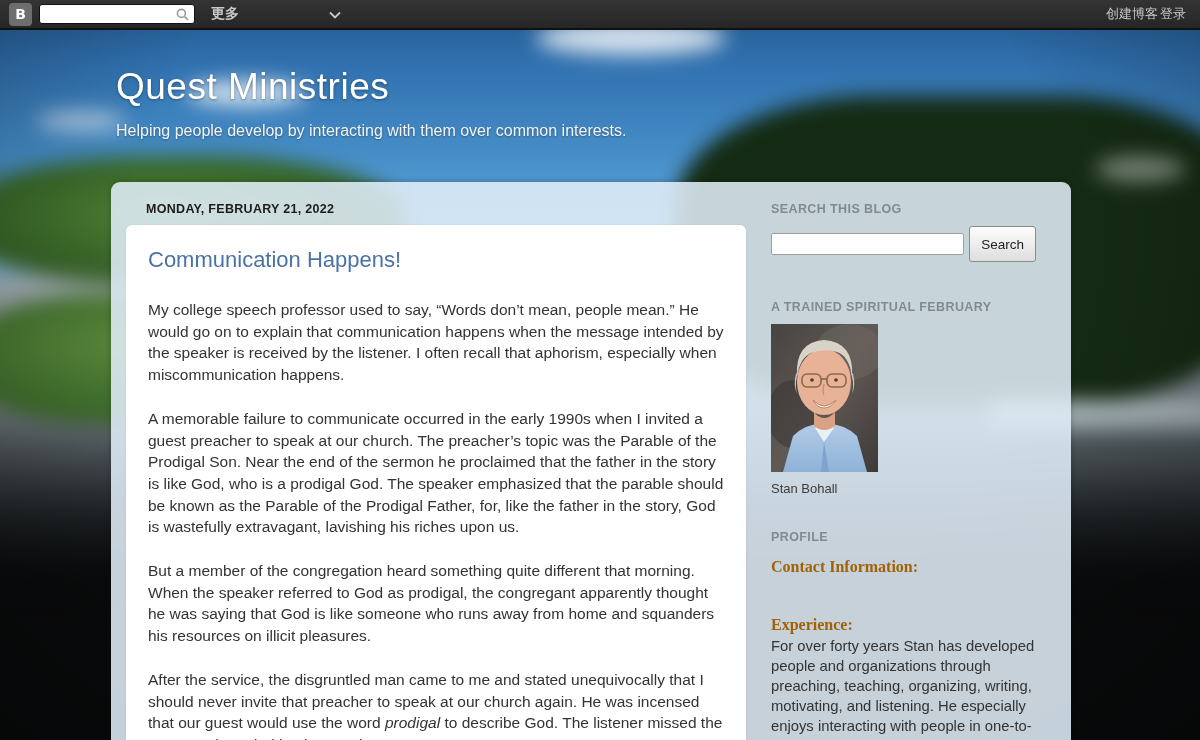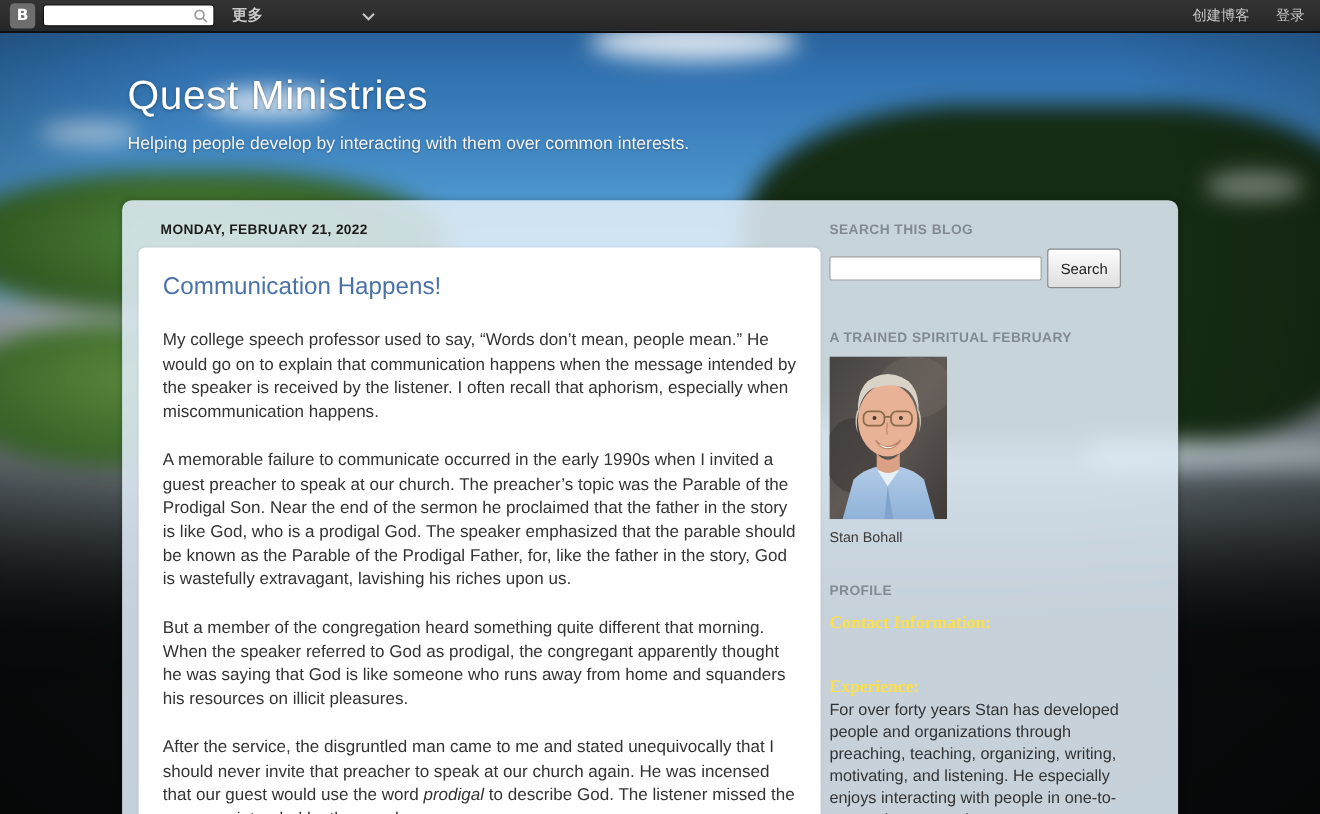--- a/index.html
+++ b/index.html
@@ -39,21 +39,21 @@
   .blogger-icon { width:23px; height:23px; margin-left:9px; background:#6e6e6e; border-radius:4px;
             display:flex; align-items:center; justify-content:center;
             color:#fff; font-weight:bold; font-size:14px; font-family:"DejaVu Sans", sans-serif; }
   .nav-search { margin-left:7px; width:156px; height:20px; background:#fff; border:1px solid #111;
             border-radius:3px; display:flex; align-items:center; }
   .nav-search input { flex:1; border:0; outline:none; height:16px; width:120px; margin-left:5px;
             font-size:12px; background:transparent; }
   .nav-search .mag { margin-right:5px; display:flex; }
   .more-dd { margin-left:16px; width:130px; display:flex; align-items:center; justify-content:space-between;
             font-size:14px; color:#c9c9c9; cursor:pointer;font-weight:bold; }
-  .nav-right { margin-left:auto; margin-right:14px; display:flex; gap:24px; font-size:13px; color:#c9c9c9; }
+  .nav-right { margin-left:auto; margin-right:14px; display:flex; gap:2px; font-size:13px; color:#c9c9c9; }
   .nav-right span { cursor:pointer; }
 
   
   .blog-header { position:absolute; left:116px; top:30px; z-index:3; width:960px; }
   .blog-title { margin-top:36px; font-size:37px; font-weight:400; color:#fff;
             text-shadow:0 1px 3px rgba(0,0,0,0.35); letter-spacing:0.5px; }
   .blog-tagline { margin-top:14px; font-size:16px; color:#f4f4f4; text-shadow:0 1px 2px rgba(0,0,0,0.35); }
 
   
   .wrapper { position:absolute; left:111px; top:182px; width:960px; height:558px; z-index:2;
@@ -61,33 +61,33 @@
              box-shadow:0 0 6px rgba(0,0,0,0.25); display:flex; padding:0 15px; }
   .main-col { width:620px; }
   .date-header { margin:20px 0 9px 20px; font-size:12.5px; font-weight:bold; color:#1c1c1c; letter-spacing:0.3px; }
   .post-card { background:#fff; border-radius:6px; padding:16px 22px; height:560px;
                box-shadow:0 0 3px rgba(0,0,0,0.08); }
   .post-title { font-size:22px; font-weight:400; color:#4a72a8; margin:6px 0 26px 0; cursor:pointer; }
   .post-body p { font-size:15.5px; line-height:21.7px; color:#333; margin-bottom:22px; }
   .post-body .ital { font-style:italic; }
 
   
-  .sidebar { width:265px; margin-left:8px; padding-top:20px; }
+  .sidebar { width:265px; margin-left:25px; padding-top:20px; }
   .widget-heading { font-size:12.5px; font-weight:bold; color:#828a91; letter-spacing:0.4px; margin-bottom:10px; }
   .search-row { display:flex; align-items:center; }
   .search-row input { width:202px; height:22px; border:1px solid #a0a0a0; border-radius:2px;
             padding:0 4px; font-size:13px; outline:none; background:#fff; }
   .search-btn { margin-left:5px; height:36px; padding:0 11px; font-size:13.5px; color:#222;
             background:linear-gradient(180deg,#fdfdfd,#dedede); border:1px solid #8a8a8a;
             border-radius:3px; cursor:pointer; font-family:"Liberation Sans", sans-serif; }
   .widget { margin-bottom:30px; }
   .director-photo { width:107px; height:148px; display:block; margin-top:2px; }
   .photo-caption { margin-top:9px; font-size:13px; color:#3a3a3a; }
   .profile-widget .widget-heading { margin-bottom:14px; }
-  .serif-label { font-family:"Liberation Serif", serif; font-weight:bold; font-size:16px; color:#fde047; }
+  .serif-label { font-family:"Liberation Serif", serif; font-weight:bold; font-size:16px; color:#a16207; }
   .contact-label { margin-bottom:40px; }
   .experience-label { margin-bottom:2px; }
   .experience-text { font-size:14.8px; line-height:20px; color:#333; }
 </style>
 </head>
 <body>
 
 <div class="photo-bg">
   <div class="sky"></div>
   <div class="road"></div>

